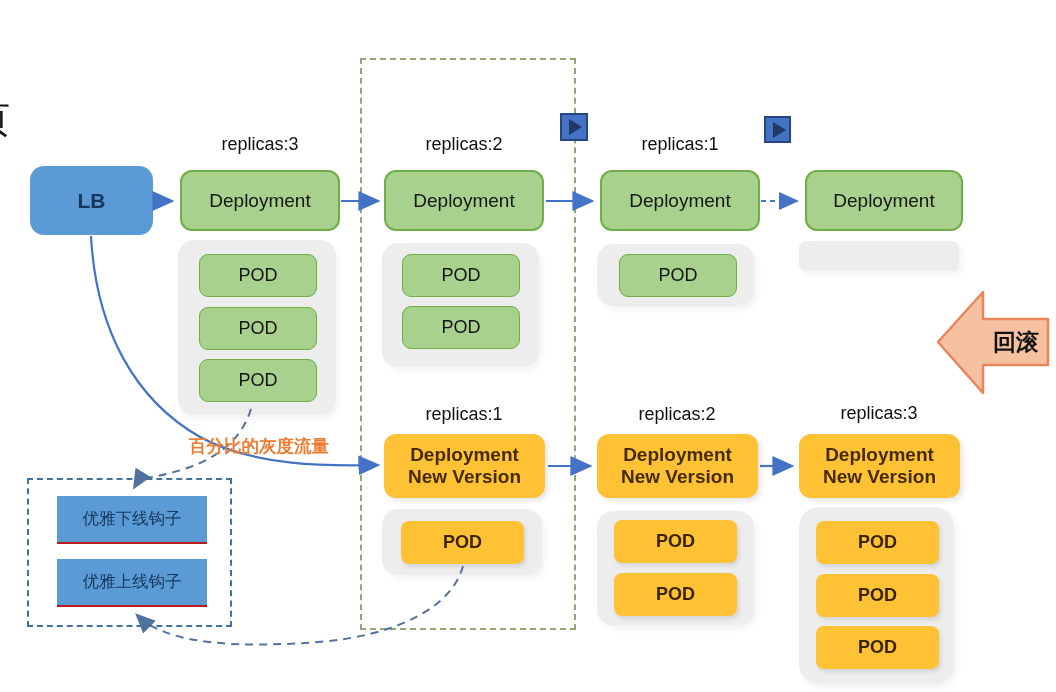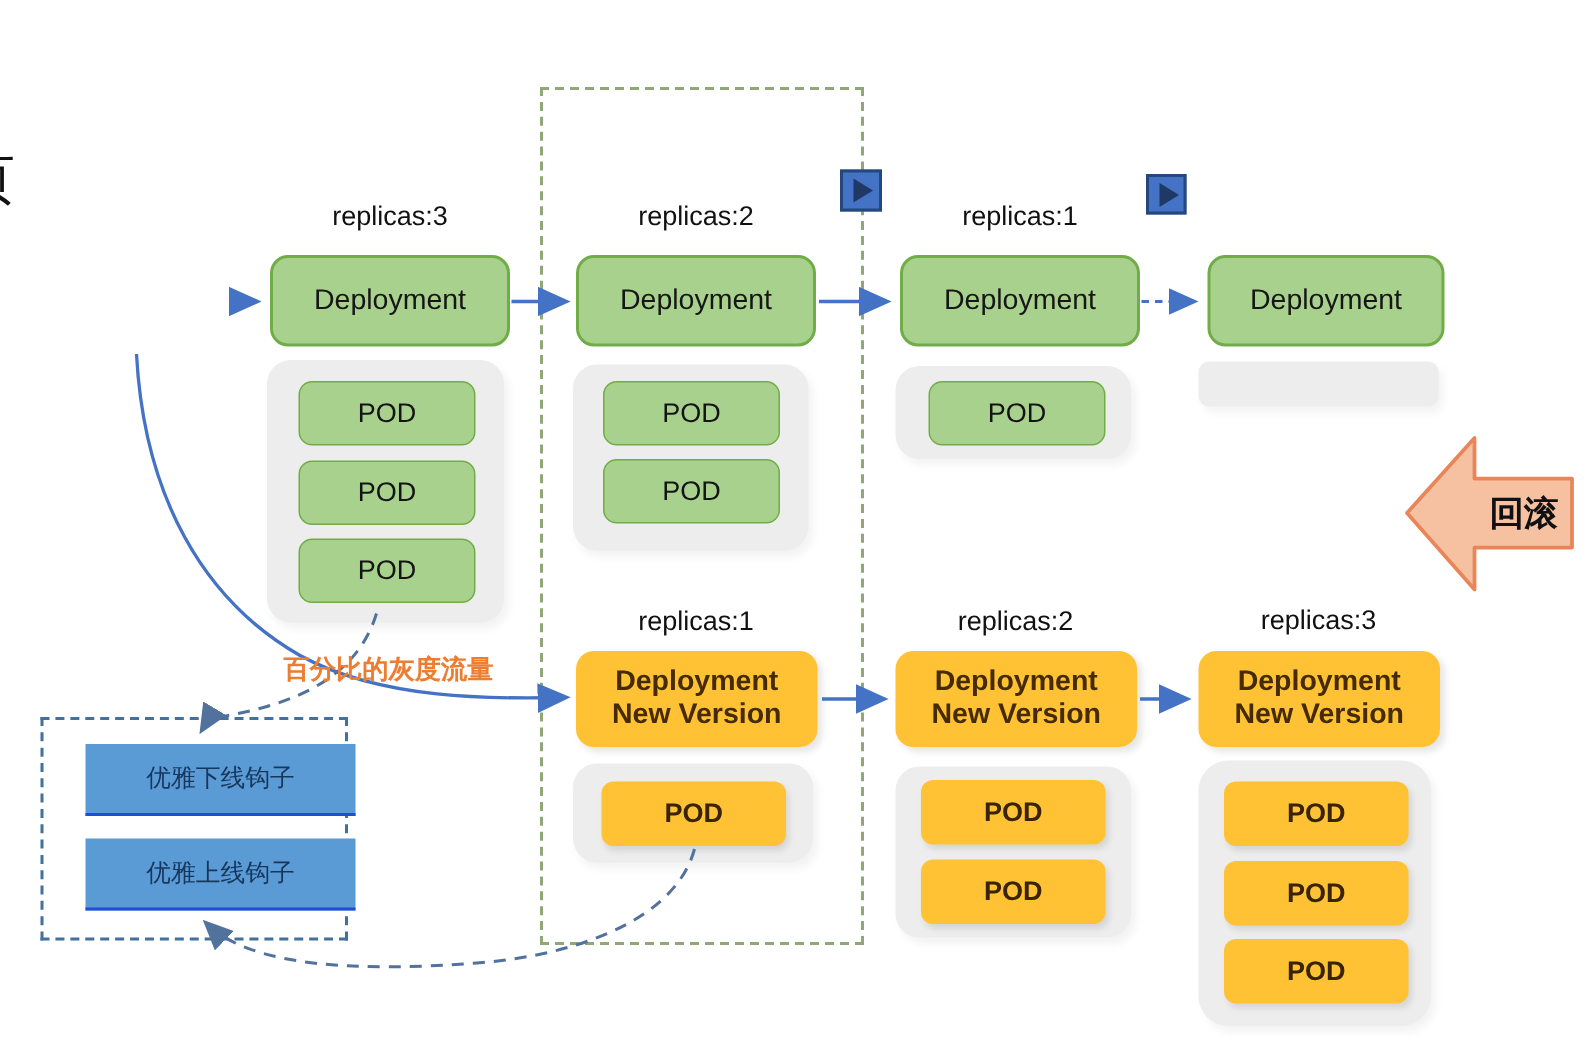--- a/index.html
+++ b/index.html
@@ -34,23 +34,23 @@
     display:flex;align-items:center;justify-content:center;font-size:18px;font-weight:600;
     color:#3a2400;box-shadow:2px 3px 4px rgba(0,0,0,0.10);}
   .play{position:absolute;width:28px;height:28px;background:#4472C4;border:2px solid #24477E;
     box-sizing:border-box;display:flex;align-items:center;justify-content:center;}
   .play .tri{width:0;height:0;border-left:13px solid #1F3864;border-top:8px solid transparent;
     border-bottom:8px solid transparent;margin-left:3px;}
   .gray-traffic{position:absolute;left:189px;top:434px;width:180px;font-size:17.5px;
     font-weight:bold;color:#ED7D31;z-index:7;}
   .hooks-box{position:absolute;left:27px;top:478px;width:205px;height:149px;
     border:2px dashed #41719C;box-sizing:border-box;}
-  .hook{position:absolute;left:57px;width:180px;height:48px;background:#5B9BD5;
+  .hook{position:absolute;left:57px;width:150px;height:48px;background:#5B9BD5;
     display:flex;align-items:center;justify-content:center;font-size:16.5px;color:#16365c;
-    border-bottom:2px solid #1d4ed8;box-sizing:border-box;}
+    border-bottom:2px solid #b91c1c;box-sizing:border-box;}
   .rollback{position:absolute;left:936px;top:287px;width:115px;height:111px;}
   .rollback .lbl{position:absolute;left:48px;top:40px;width:64px;text-align:center;
     font-size:23px;font-weight:bold;color:#111;}
   svg.connectors{position:absolute;left:0;top:0;z-index:6;pointer-events:none;}
   .z1{z-index:1}.z2{z-index:2}.z8{z-index:8}
 </style>
 </head>
 <body>
 
 <div class="stage">
@@ -73,20 +73,21 @@
     <path d="M91,236 C96,330 135,400 200,437 C255,467 330,466 376,465" stroke="#4472C4" stroke-width="2.2" fill="none" marker-end="url(#ab)"></path>
     <path d="M251,409 C238,452 196,469 152,477 C144,479 138,481 135,486" stroke="#52729E" stroke-width="2" stroke-dasharray="8 6" fill="none" marker-end="url(#as)"></path>
     <path d="M463,566 C452,608 395,636 318,642 C240,648 168,645 138,616" stroke="#52729E" stroke-width="2" stroke-dasharray="8 6" fill="none" marker-end="url(#as)"></path>
   </svg>
 
 
   <div class="edge-clip"><span>页</span></div>
 
   <div class="canary-box z1"></div>
 
+  <div class="lb z2">LB</div>
 
   <div class="rep z2" style="left:180px;top:134px;width:160px;">replicas:3</div>
   <div class="rep z2" style="left:384px;top:134px;width:160px;">replicas:2</div>
   <div class="rep z2" style="left:600px;top:134px;width:160px;">replicas:1</div>
 
   <div class="gbox z2" style="left:180px;width:160px;">Deployment</div>
   <div class="gbox z2" style="left:384px;width:160px;">Deployment</div>
   <div class="gbox z2" style="left:600px;width:160px;">Deployment</div>
   <div class="gbox z2" style="left:805px;width:158px;">Deployment</div>
 

